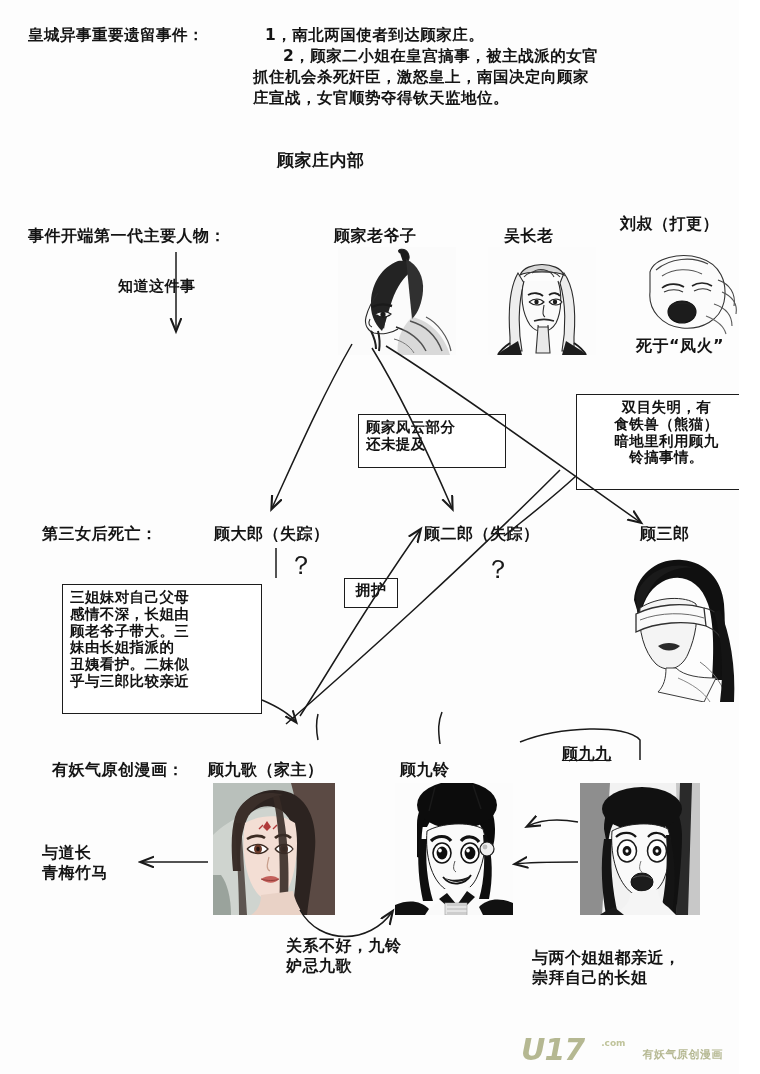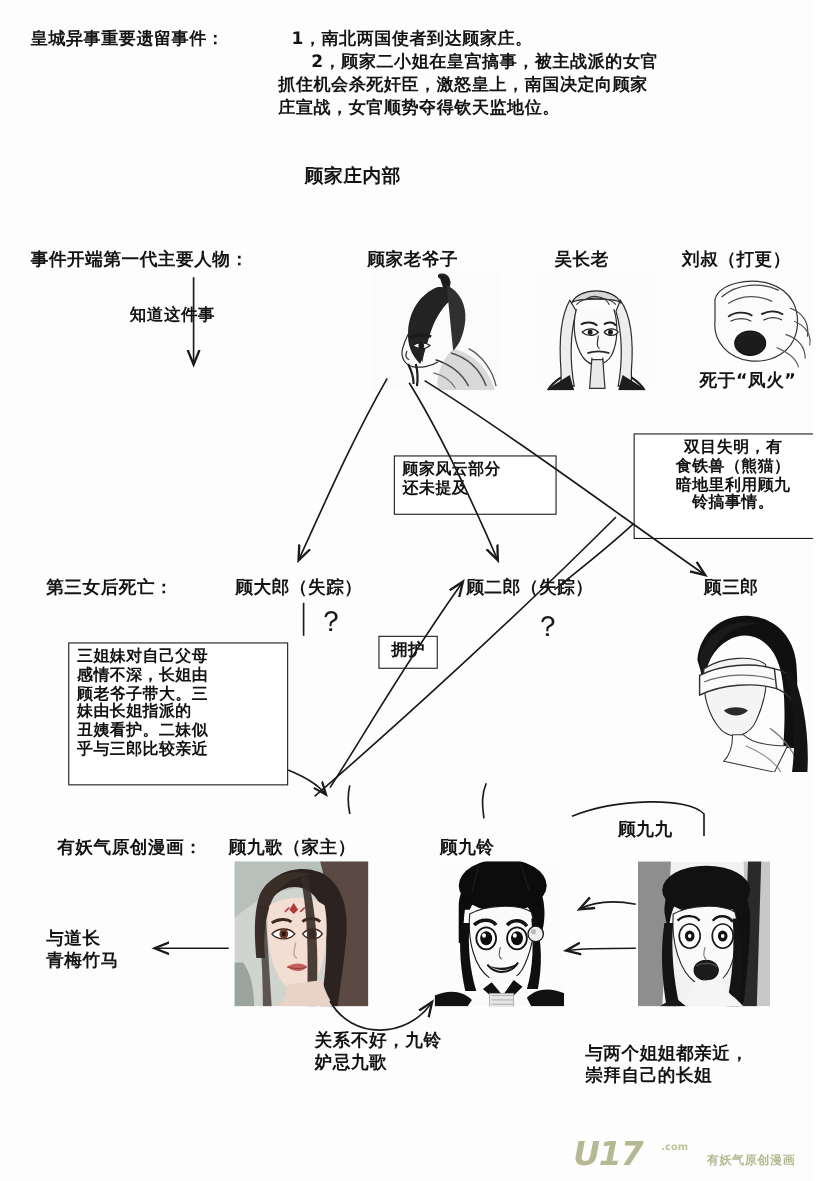--- a/index.html
+++ b/index.html
@@ -119,21 +119,21 @@
   <div class="txt hdr" style="left:265px; top:26px;">1，南北两国使者到达顾家庄。</div>
   <div class="txt hdr" style="left:283px; top:47px;">2，顾家二小姐在皇宫搞事，被主战派的女官</div>
   <div class="txt hdr" style="left:253px; top:68px;">抓住机会杀死奸臣，激怒皇上，南国决定向顾家</div>
   <div class="txt hdr" style="left:253px; top:89px;">庄宣战，女官顺势夺得钦天监地位。</div>
 
   <div class="txt hdr2" style="left:277px; top:150px; font-size:17px;">顾家庄内部</div>
 
   <div class="txt lbl" style="left:28px; top:226px;">事件开端第一代主要人物：</div>
   <div class="txt lbl" style="left:334px; top:226px;">顾家老爷子</div>
   <div class="txt lbl" style="left:504px; top:226px;">吴长老</div>
-  <div class="txt lbl" style="left:620px; top:226px;">刘叔（打更）</div>
+  <div class="txt lbl" style="left:620px; top:214px;">刘叔（打更）</div>
   <div class="txt small" style="left:118px; top:277px; font-size:15px;">知道这件事</div>
   <div class="txt lbl" style="left:636px; top:336px;">死于“凤火”</div>
 
   <div class="portrait" style="left:338px; top:247px; width:118px; height:108px;">
     <svg viewBox="0 0 118 108" width="118" height="108">
       <rect width="118" height="108" fill="#fbfbfb"></rect>
       <g stroke="#1f1f1f" fill="none" stroke-width="1.1">
 
         <path d="M62 6 C57 2 67 0 70 6 C73 12 69 16 66 18" fill="#1b1b1b"></path>
         <path d="M58 16 C48 24 40 38 38 52 C36 64 40 74 46 82" fill="#2a2a2a" stroke="none"></path>
@@ -266,21 +266,21 @@
 感情不深，长姐由
 顾老爷子带大。三
 妹由长姐指派的
 丑姨看护。二妹似
 乎与三郎比较亲近</div>
   <div class="boxed tight" style="left:344px; top:578px; width:54px; height:30px; text-align:center; padding:3px 4px;">拥护</div>
 
   <div class="txt lbl" style="left:52px; top:760px;">有妖气原创漫画：</div>
   <div class="txt lbl" style="left:208px; top:760px;">顾九歌（家主）</div>
   <div class="txt lbl" style="left:400px; top:760px;">顾九铃</div>
-  <div class="txt lbl" style="left:562px; top:744px;">顾九九</div>
+  <div class="txt lbl" style="left:562px; top:744px;text-decoration:underline;">顾九九</div>
 
   <div class="portrait" style="left:213px; top:783px; width:122px; height:132px;">
     <svg viewBox="0 0 122 132" width="122" height="132">
       <rect width="122" height="132" fill="#cfd4cf"></rect>
       <path d="M0 0 H122 V34 C96 22 62 20 34 30 C20 36 8 44 0 52 Z" fill="#b9c0bb"></path>
       <path d="M78 0 H122 V132 H84 C92 94 90 44 78 0 Z" fill="#5b4a44"></path>
 
       <path d="M26 28 C34 10 58 2 78 10 C96 18 104 40 102 66 C100 92 96 114 94 132 L78 132
                C84 102 86 66 80 44 C72 20 48 18 36 32 Z" fill="#2c2320"></path>
       <path d="M22 34 C28 14 50 6 70 12 C54 14 40 22 34 36 C28 50 26 70 28 88 L20 88 C18 66 18 48 22 34 Z" fill="#3a2e29"></path>

